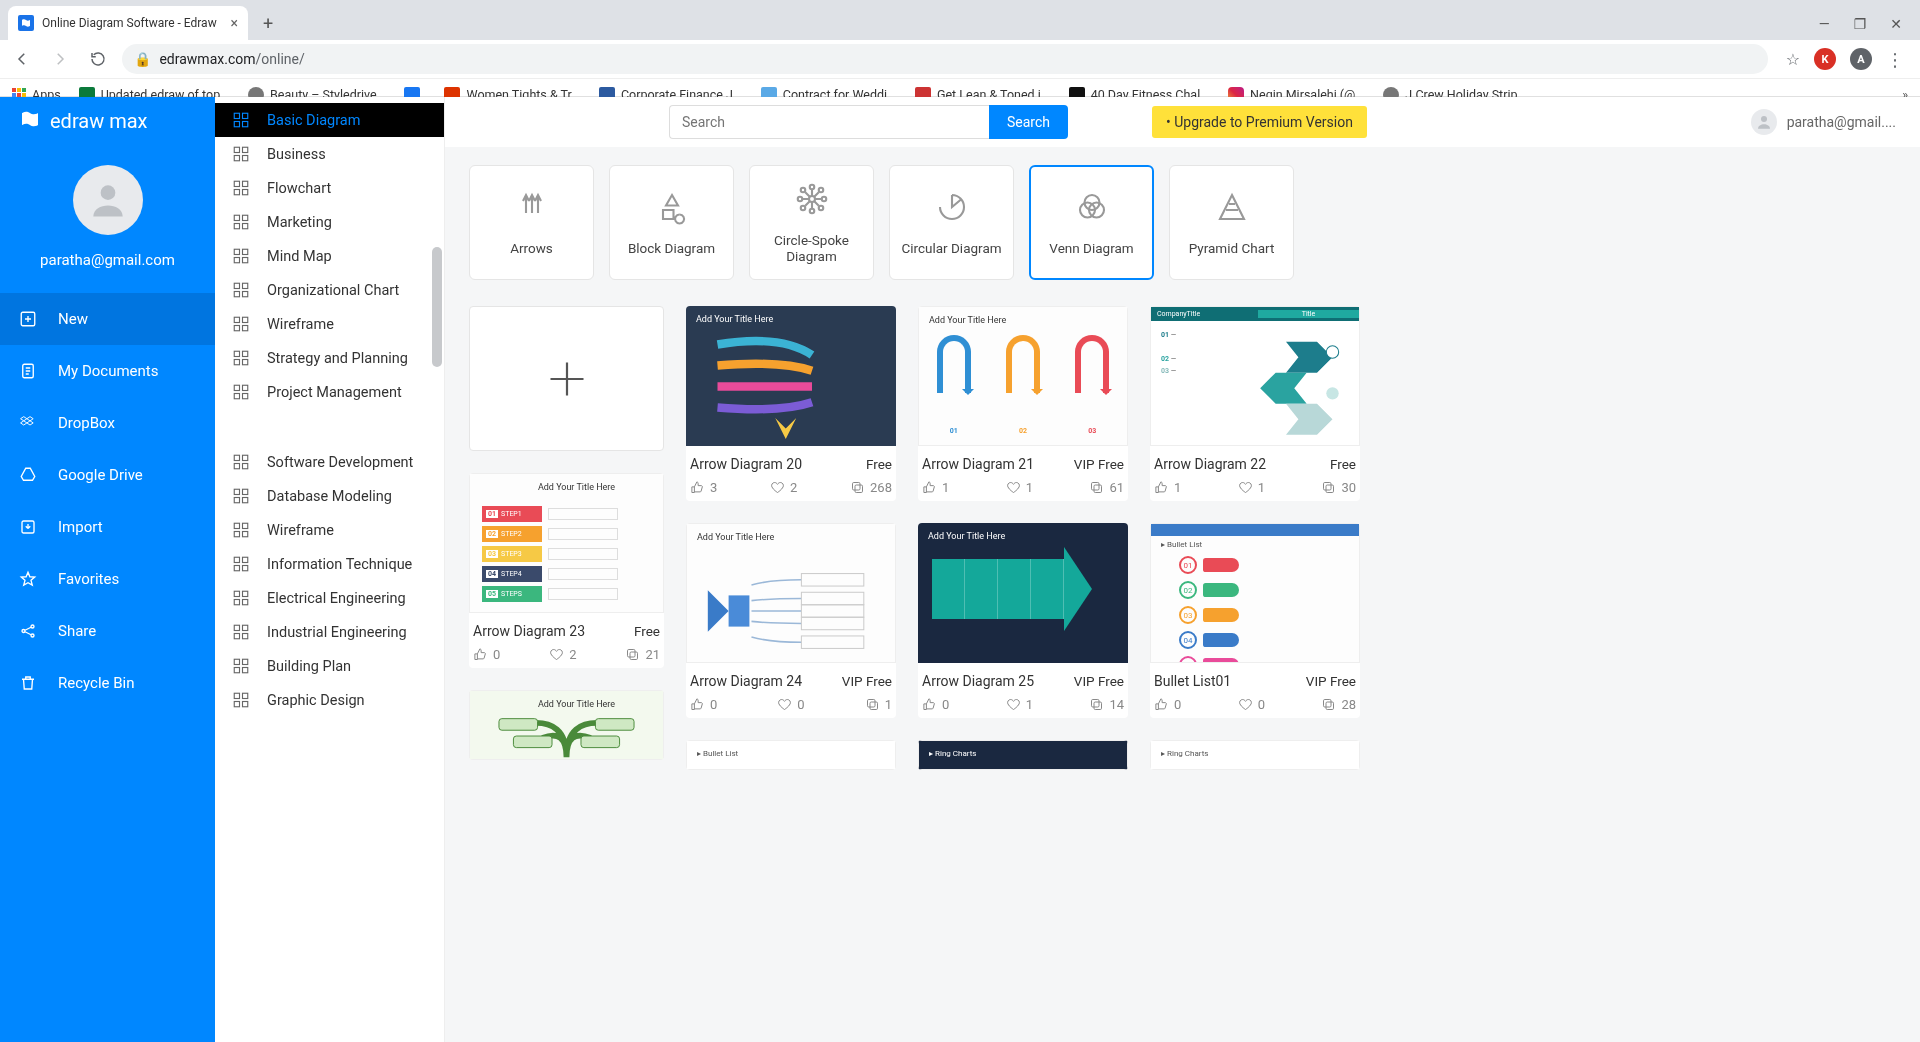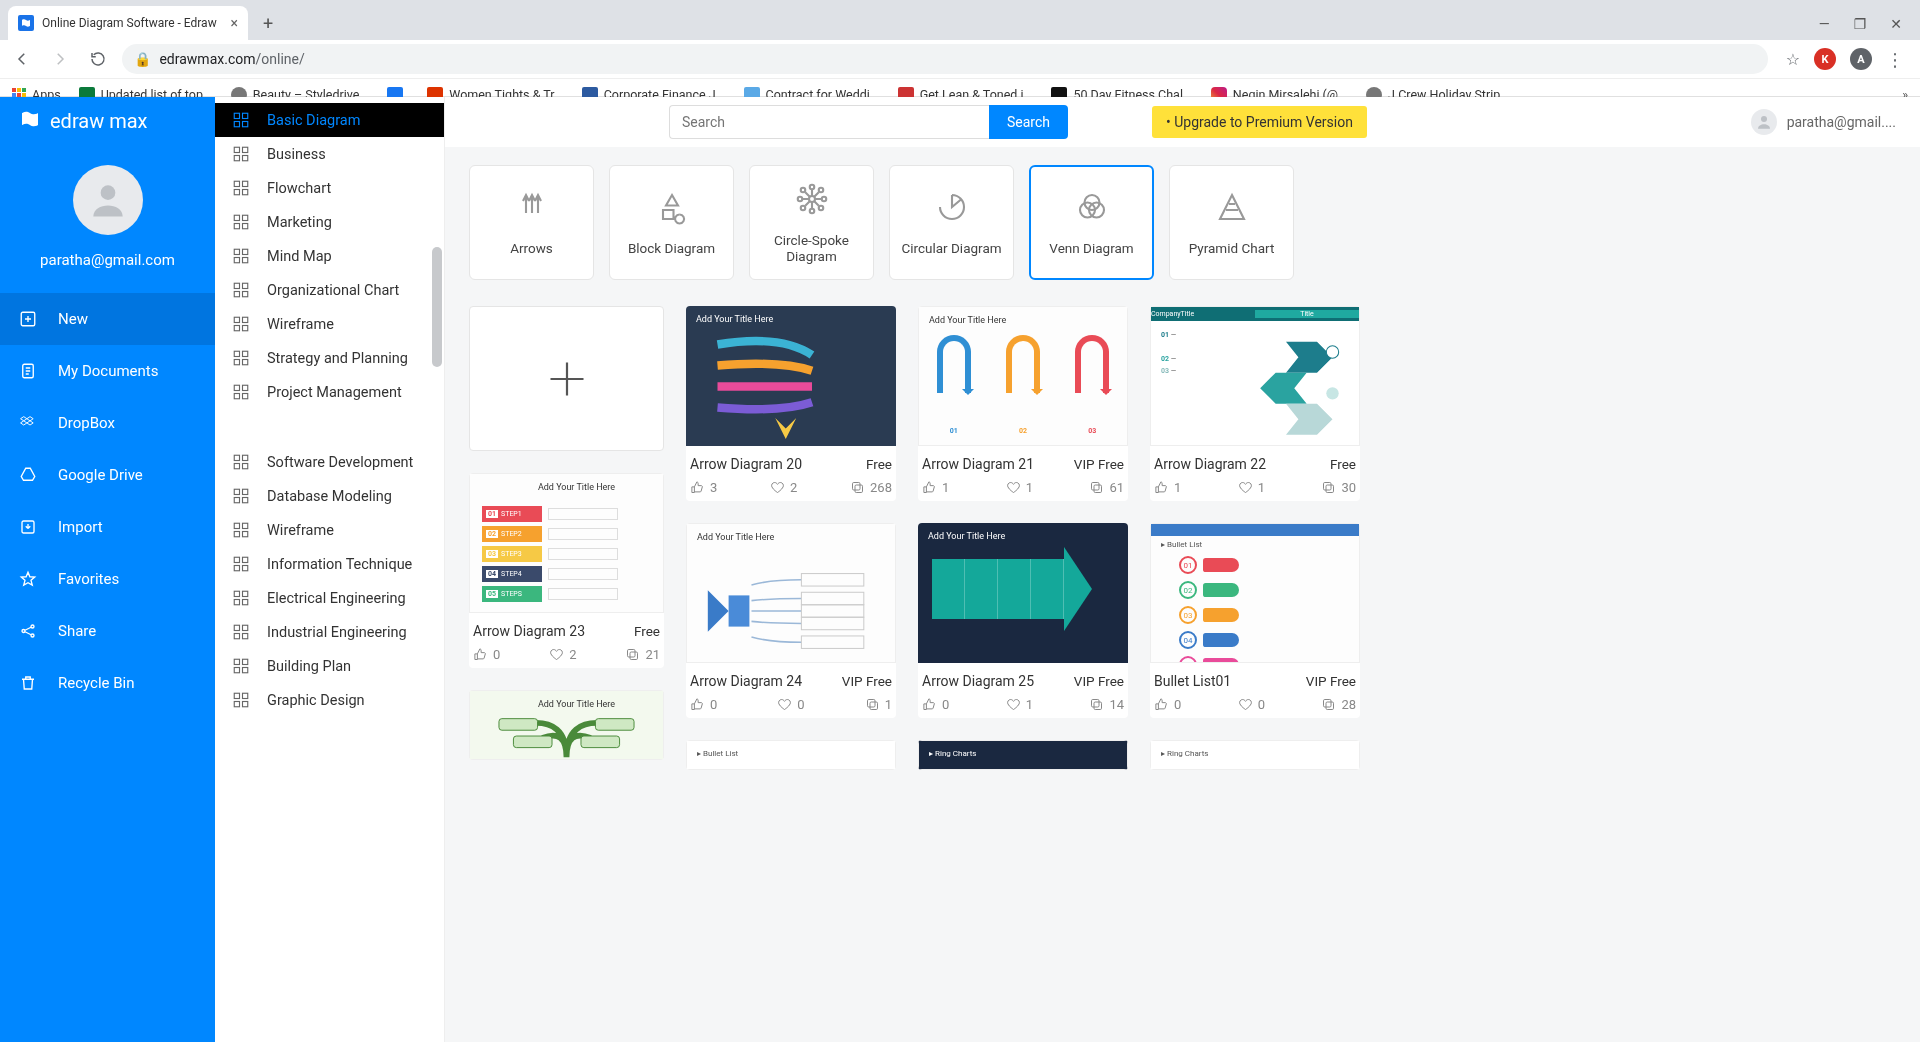--- a/index.html
+++ b/index.html
@@ -186,21 +186,21 @@
           <span></span>
           <span></span>
           <span></span>
           <span></span>
           <span></span>
         </span>
       <span>Apps</span>
     </div>
     <div class="bm-item">
         <span class="bm-icon" style="background:#0b7a3b"></span>
-        <span>Updated list of top...</span>
+        <span>Updated edraw of top...</span>
       </div>
     <div class="bm-item">
         <span class="bm-icon" style="background:#777;border-radius:50%"></span>
         <span>Beauty – Styledrive...</span>
       </div>
     <div class="bm-item">
         <span class="bm-icon" style="background:#1877f2"></span>
         <span></span>
       </div>
     <div class="bm-item">
@@ -214,21 +214,21 @@
     <div class="bm-item">
         <span class="bm-icon" style="background:#5aa9e6"></span>
         <span>Contract for Weddi...</span>
       </div>
     <div class="bm-item">
         <span class="bm-icon" style="background:#c33"></span>
         <span>Get Lean &amp; Toned i...</span>
       </div>
     <div class="bm-item">
         <span class="bm-icon" style="background:#111"></span>
-        <span>50 Day Fitness Chal...</span>
+        <span>40 Day Fitness Chal...</span>
       </div>
     <div class="bm-item">
         <span class="bm-icon" style="background:linear-gradient(45deg,#f09433,#e6683c,#dc2743,#cc2366,#bc1888);border-radius:4px"></span>
         <span>Negin Mirsalehi (@...</span>
       </div>
     <div class="bm-item">
         <span class="bm-icon" style="background:#777;border-radius:50%"></span>
         <span>J.Crew Holiday Strip...</span>
       </div>
     <span class="bm-more">»</span>
@@ -744,21 +744,21 @@
                       <rect x="4" y="4" width="12" height="12" rx="2"></rect>
                     </svg>
                     <span>61</span>
                   </span>
       </div>
     </div>
             </div>
             <div class="tpl-card">
               <div class="tpl-thumb light" style="background:#fff">
       <div style="position:absolute;top:0;left:0;right:0;height:14px;background:#0f6e74;display:flex;font-size:7px;color:#fff;align-items:center">
-                  <span style="flex:1;">CompanyTitle</span>
+                  <span style="flex:1;padding-left:6px">CompanyTitle</span>
                   <span style="flex:1;background:#1fa9a0;text-align:center">Title</span>
                 </div>
       <svg viewBox="0 0 200 120" style="position:absolute;top:14px;left:0;width:100%;height:calc(100% - 14px)">
         <path d="M130 20 l30 0 l15 15 l-15 15 l-30 0 l12 -15 z" fill="#1d7d8c"></path>
         <path d="M150 50 l-30 0 l-15 15 l15 15 l30 0 l-12 -15 z" fill="#2aa3a0"></path>
         <path d="M130 80 l30 0 l15 15 l-15 15 l-30 0 l12 -15 z" fill="#b8d8d8"></path>
         <circle cx="175" cy="30" r="6" fill="#fff" stroke="#1d7d8c"></circle>
         <circle cx="175" cy="70" r="6" fill="#c7e6e4"></circle>
       </svg>
       <div style="position:absolute;left:10px;top:24px;font-size:7px;color:#555">

